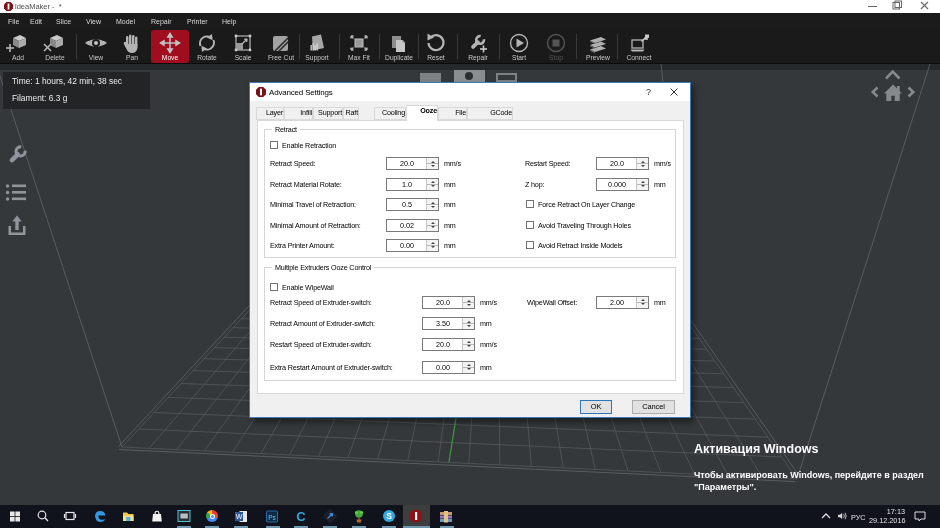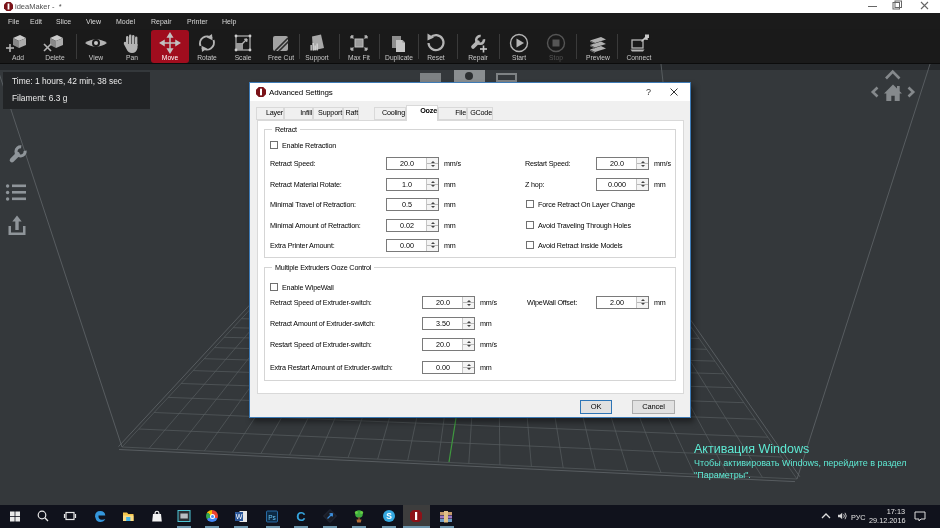--- a/index.html
+++ b/index.html
@@ -12,21 +12,21 @@
 
 #menubar { left:0; top:13px; width:940px; height:16px; background:#1b1b1b; color:#d8d8d8; font-size:7px; }
 #menubar span { position:absolute; top:5px; }
 
 #toolbar { left:0; top:29px; width:940px; height:35px; background:#1a1a1a; border-bottom:1px solid #0c0c0c; }
 .tblabel { position:absolute; width:60px; top:25px; font-size:6.7px; color:#c8c8c8; text-align:center; }
 .tbsep { position:absolute; top:5px; width:1px; height:25px; background:#3a3a3a; }
 
 #viewport { left:0; top:64px; width:940px; height:441px; background:#34383b; }
 #infobox { left:3px; top:8px; width:147px; height:37px; background:#222426; color:#ececec; font-size:8.4px; }
-#watermark { left:694px; top:378px; color:#5eead4; }
+#watermark { left:694px; top:378px; color:#ffffff;font-weight:bold; }
 
 #dialog { left:249px; top:82px; width:442px; height:336px; background:#f0f0f0; border:1px solid #3e7bb6; box-shadow:3px 4px 6px rgba(0,0,0,0.45); font-size:7.2px; letter-spacing:-0.18px; color:#000; }
 #dlg-title { position:absolute; left:0; top:0; width:100%; height:18px; background:#ffffff; }
 .tab { position:absolute; top:24px; height:13px; background:#f0f0f0; border:1px solid #d9d9d9; border-bottom:1px solid #d9d9d9; text-align:right; font-size:7.2px; padding-top:0; color:#000; }
 .tab.active { top:22px; height:16px; background:#ffffff; border-bottom:none; z-index:3; }
 #pane { position:absolute; left:7px; top:37px; width:427px; height:274px; background:#ffffff; border:1px solid #d9d9d9; }
 .group { position:absolute; border:1px solid #d5d5d5; }
 .grouplabel { position:absolute; top:-5px; left:7px; background:#ffffff; padding:0 3px; }
 .row-label { position:absolute; font-size:7.2px; color:#000; }
 .spin { position:absolute; width:53px; height:13px; background:#ffffff; border:1px solid #7a7a7a; font-size:7.2px; letter-spacing:0; text-align:center; line-height:11px; padding-right:11px; }
@@ -331,21 +331,21 @@
       <circle cx="3.6" cy="50.5" r="1.7"></circle>
           <rect x="8" y="49" width="14" height="2.6"></rect>
       <circle cx="3.6" cy="57" r="1.7"></circle>
           <rect x="8" y="55.5" width="14" height="2.6"></rect>
       <path d="M11.3 88 L11.3 79.5 L8.3 79.5 L13 73.5 L17.7 79.5 L14.7 79.5 L14.7 88 Z"></path>
       <path d="M4.5 84 L7 84 L7 90.5 L19 90.5 L19 84 L21.5 84 L21.5 93 L4.5 93 Z"></path>
     </g>
   </svg>
   <div class="abs" id="watermark">
     <div style="font-size:12.5px;">Активация Windows</div>
-    <div style="font-size:9px;margin-top:2px;">Чтобы активировать Windows, перейдите в раздел</div>
+    <div style="font-size:9px;margin-top:14px;">Чтобы активировать Windows, перейдите в раздел</div>
     <div style="font-size:9px;margin-top:2px;">"Параметры".</div>
   </div>
 </div>
 
 <div class="abs" id="dialog">
   <div id="dlg-title">
     <svg class="abs" style="left:6px;top:4px" width="10" height="10" viewBox="0 0 9 9">
           <polygon points="2.5,0 6.5,0 9,2.5 9,6.5 6.5,9 2.5,9 0,6.5 0,2.5" fill="#7a1218"></polygon>
           <rect x="3.6" y="1.5" width="1.8" height="6" fill="#fff"></rect>
         </svg>
@@ -355,21 +355,21 @@
           <path d="M0.5 0.5 L7.5 7.5 M7.5 0.5 L0.5 7.5" stroke="#333" stroke-width="1"></path>
         </svg>
   </div>
   <div class="tab" style="left:6px;width:28px;">Layer</div>
       <div class="tab" style="left:34px;width:29px;">Infill</div>
       <div class="tab" style="left:63px;width:30px;">Support</div>
       <div class="tab" style="left:93px;width:16px;">Raft</div>
       <div class="tab" style="left:124px;width:32px;">Cooling</div>
       <div class="tab active" style="left:156px;width:32px;font-weight:bold;">Ooze</div>
       <div class="tab" style="left:188px;width:29px;">File</div>
-      <div class="tab" style="left:217px;width:26px;">GCode</div>
+      <div class="tab" style="left:217px;width:46px;">GCode</div>
   <div id="pane"></div>
   <div id="dlgcontent" class="abs" style="left:0;top:0;width:441px;height:380px;">
         <div class="group" style="left:14px;top:46px;width:412px;height:129px;background:#fff">
           <span class="grouplabel">Retract</span>
         </div>
         <div class="group" style="left:14px;top:184px;width:412px;height:114px;background:#fff">
           <span class="grouplabel">Multiple Extruders Ooze Control</span>
         </div>
         <div class="cb" style="left:20px;top:58px"></div>
         <div class="row-label" style="left:32px;top:58px">Enable Retraction</div>

